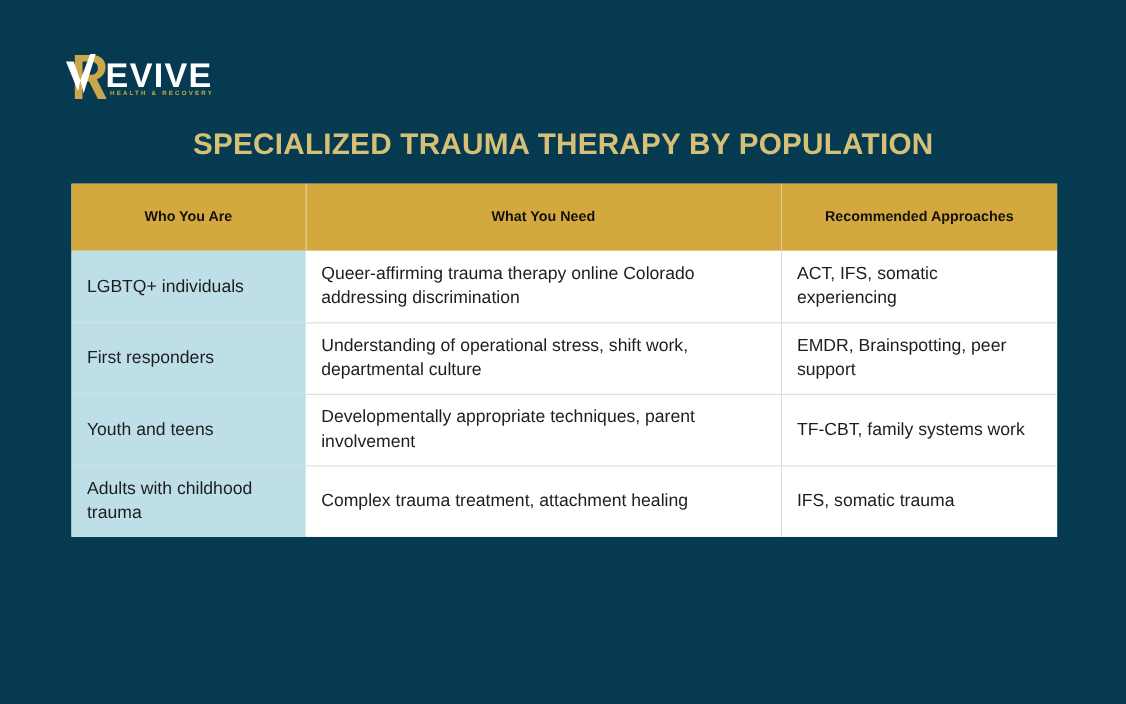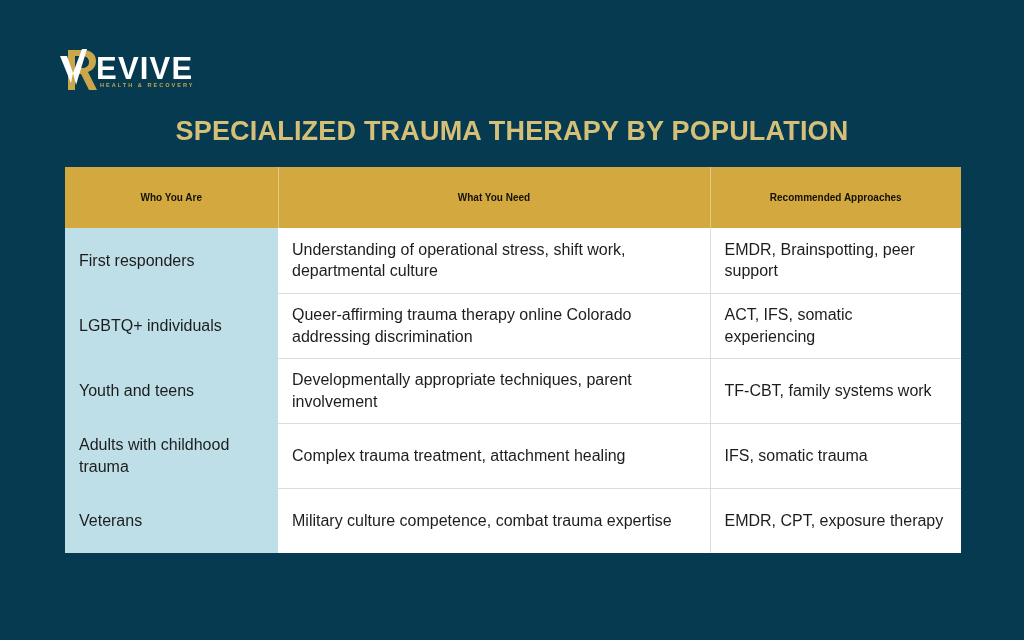--- a/index.html
+++ b/index.html
@@ -85,21 +85,21 @@
     background: #ffffff;
   }
   table.matrix col.c1 { width: 213px; }
   table.matrix col.c2 { width: 432px; }
   table.matrix col.c3 { width: 251px; }
 
   table.matrix thead th {
     background: #d3a93f;
     color: #14110a;
     font-family: "Liberation Sans", sans-serif;
-    font-size: 10px;
+    font-size: 13px;
     font-weight: bold;
     text-align: center;
     vertical-align: middle;
     height: 61px;
     padding: 4px 10px;
     border-right: 1px solid #e0cb8e;
     box-sizing: border-box;
     line-height: 1.3;
   }
   table.matrix thead th:last-child {
@@ -157,39 +157,34 @@
     </colgroup>
     <thead>
       <tr>
         <th>Who You Are</th>
         <th>What You Need</th>
         <th>Recommended Approaches</th>
       </tr>
     </thead>
     <tbody>
       <tr>
+        <td class="who">LGBTQ+ individuals</td>
+        <td>Queer-affirming trauma therapy online Colorado addressing discrimination</td>
+        <td>ACT, IFS, somatic experiencing</td>
+      </tr>
+      <tr>
         <td class="who">First responders</td>
         <td>Understanding of operational stress, shift work, departmental culture</td>
         <td>EMDR, Brainspotting, peer support</td>
-      </tr>
-      <tr>
-        <td class="who">LGBTQ+ individuals</td>
-        <td>Queer-affirming trauma therapy online Colorado addressing discrimination</td>
-        <td>ACT, IFS, somatic experiencing</td>
       </tr>
       <tr>
         <td class="who">Youth and teens</td>
         <td>Developmentally appropriate techniques, parent involvement</td>
         <td>TF-CBT, family systems work</td>
       </tr>
       <tr>
         <td class="who">Adults with childhood trauma</td>
         <td>Complex trauma treatment, attachment healing</td>
         <td>IFS, somatic trauma</td>
       </tr>
-      <tr>
-        <td class="who">Veterans</td>
-        <td>Military culture competence, combat trauma expertise</td>
-        <td>EMDR, CPT, exposure therapy</td>
-      </tr>
     </tbody>
   </table>
 </div>
 
 </body></html>

